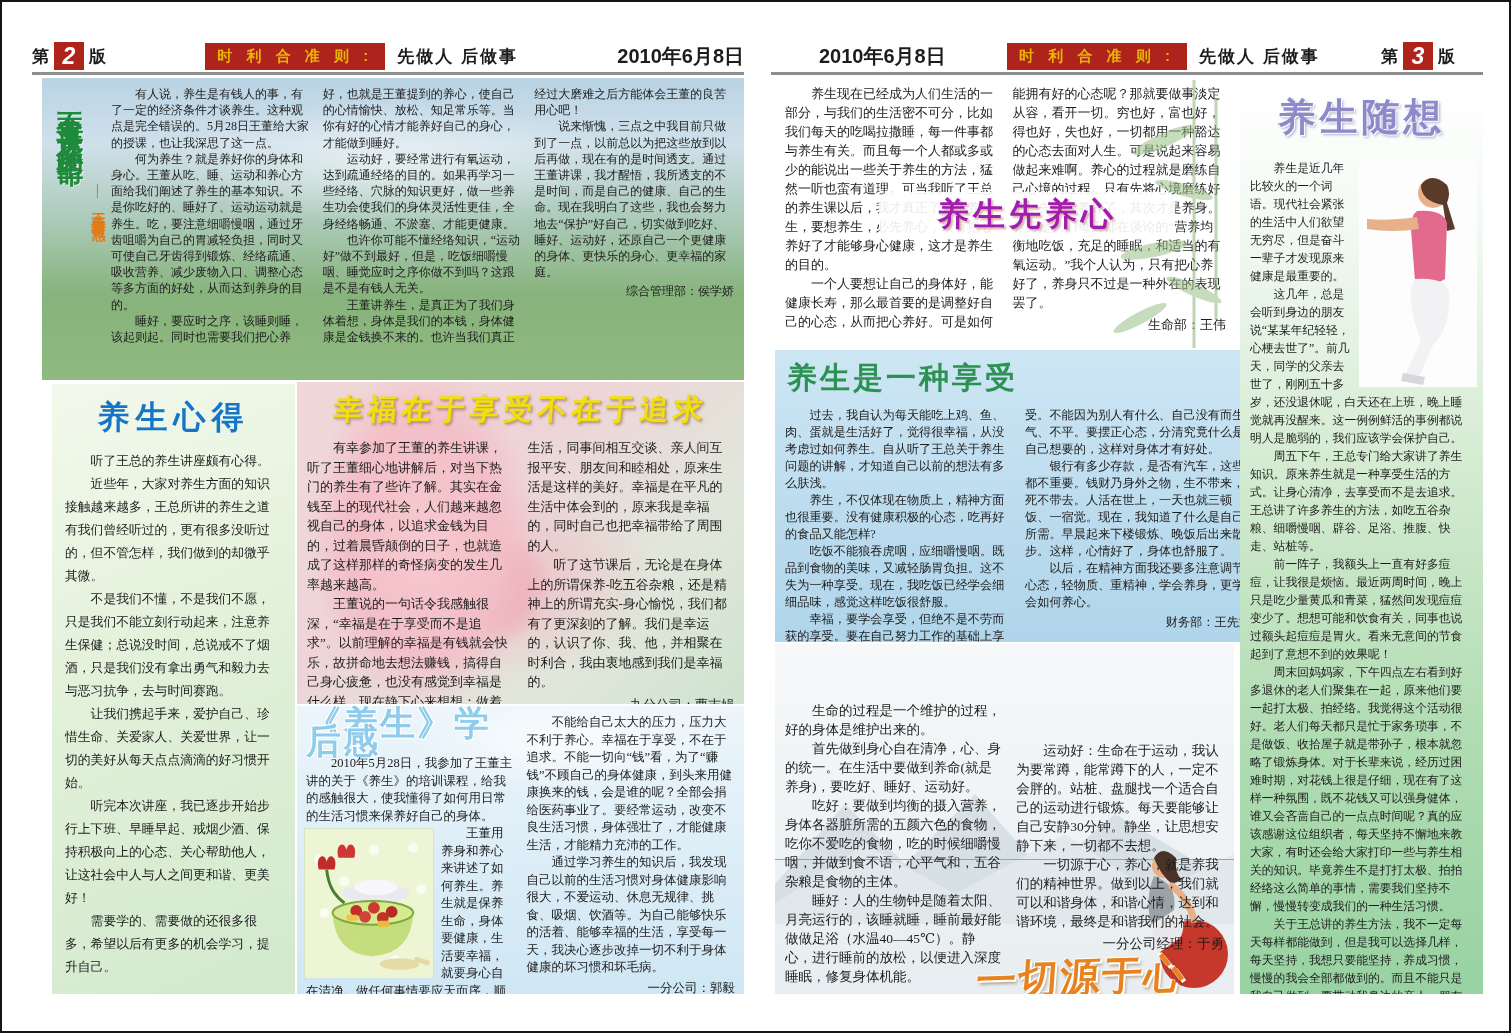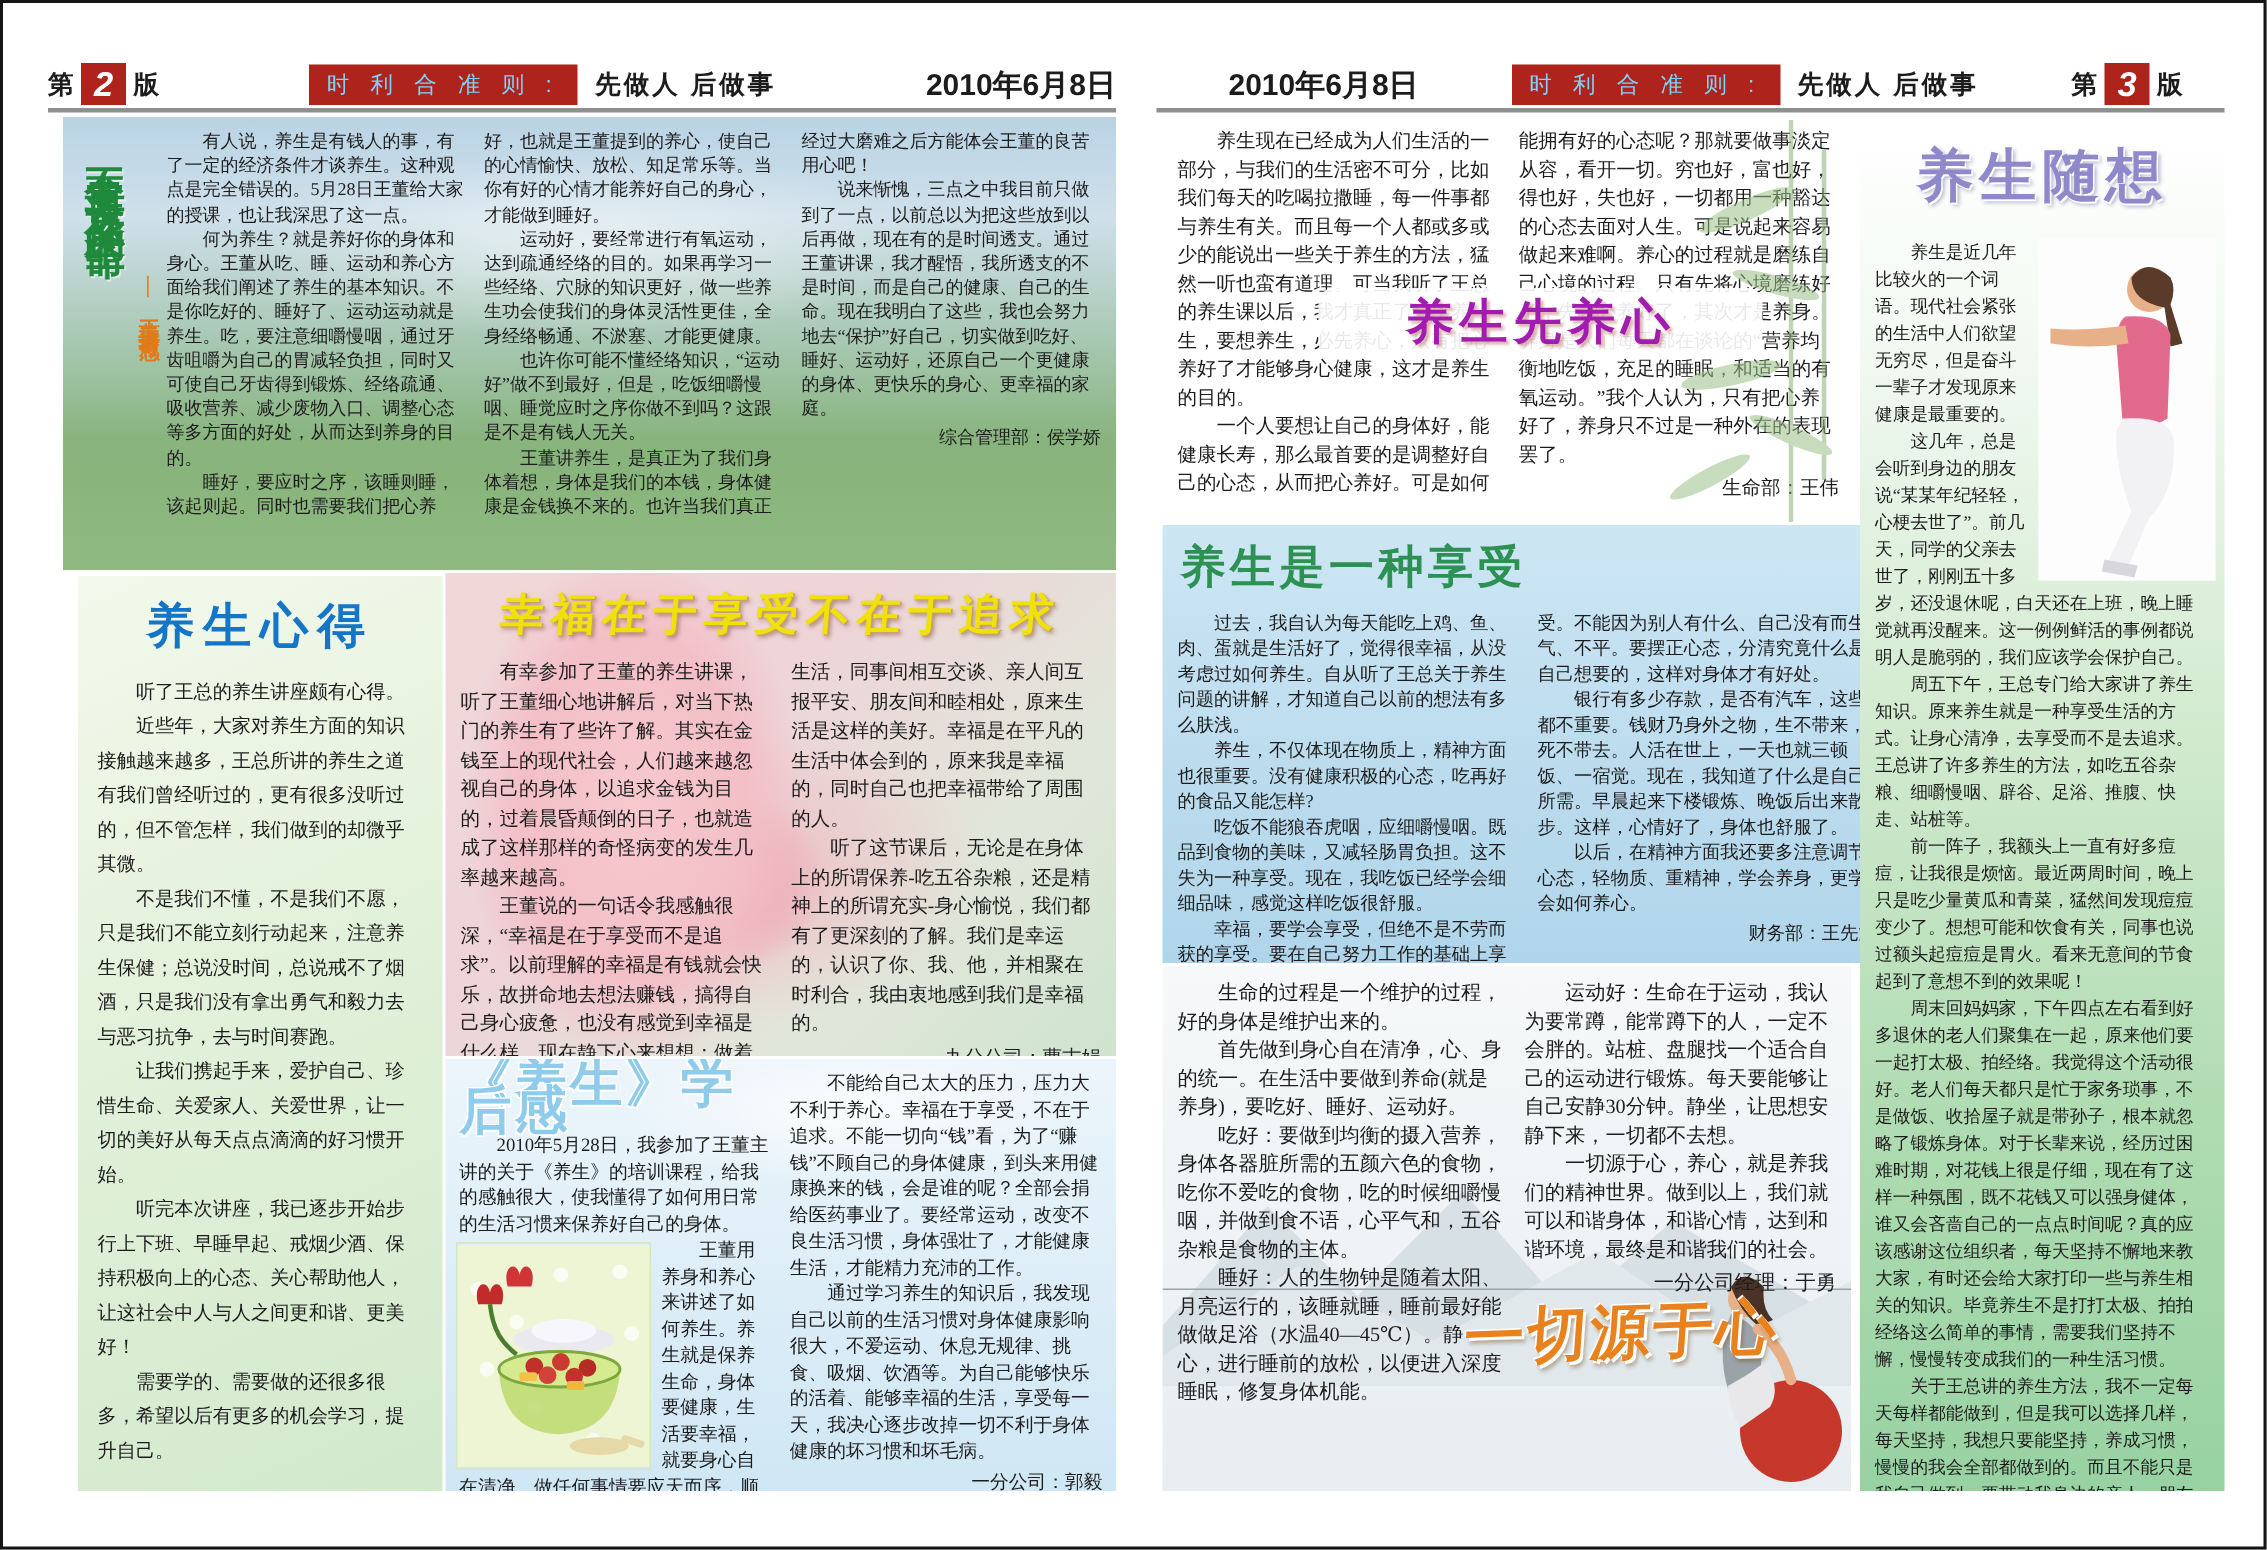--- a/index.html
+++ b/index.html
@@ -6,21 +6,21 @@
   .sheet{position:relative;width:1511px;height:1033px;background:#fff;margin:0 auto;
          box-sizing:border-box;border:2px solid #151515;overflow:hidden;
          font-family:"Liberation Serif","DejaVu Serif",serif;color:#1c1c1c;}
   
   .header{position:absolute;height:32px;display:flex;align-items:center;
           border-bottom:3px solid #8f8f8f;font-family:"Liberation Sans","DejaVu Sans",sans-serif;}
   .header .grow{flex:1;}
   .pagenum{display:flex;align-items:center;gap:5px;font-weight:bold;font-size:17px;}
   .numbox{width:30px;height:28px;background:#ae231b;color:#fff;font-size:23px;font-weight:bold;
           font-style:italic;display:flex;align-items:center;justify-content:center;}
-  .sloganbox{background:#ae231b;color:#7dd3fc;font-weight:normal;font-size:15px;
+  .sloganbox{background:#ae231b;color:#eab308;font-weight:bold;font-size:15px;
              padding:4px 12px;letter-spacing:5px;}
   .slogantext{font-weight:bold;font-size:17px;margin-left:12px;letter-spacing:2px;}
   .date{font-weight:bold;font-size:20px;}
   #header-left{left:30px;top:38px;width:712px;}
   #header-right{left:769px;top:38px;width:712px;}
   
   .panel{position:absolute;overflow:hidden;box-sizing:border-box;}
   p.para{margin:0;text-indent:2em;}
   .sig{text-align:right;margin-top:3px;}
   
@@ -71,21 +71,21 @@
     padding:1px 0;text-shadow:2px 2px 2px rgba(150,40,30,.35);}
   .bamboo{position:absolute;right:0;top:0;width:190px;height:268px;opacity:.55;pointer-events:none;}
   
   #xiangshou{left:773px;top:348px;width:486px;height:292px;padding:4px 10px;
     background:linear-gradient(180deg,#cde6f4 0%,#bcdcee 55%,#b0d5ea 100%);}
   #xiangshou .title{font-family:"Liberation Sans","DejaVu Sans",sans-serif;font-weight:bold;
     font-size:30px;color:#2e9154;letter-spacing:3px;margin:4px 0 8px 2px;}
   #xiangshou .body{column-count:2;column-gap:14px;font-size:12.2px;line-height:17px;}
   
   #yuanyu{left:773px;top:642px;width:459px;height:350px;padding:8px 10px;display:flex;gap:14px;
-    background:linear-gradient(180deg,#f6f8f9 0%,#eef2f4 60%,#e7edf0 100%);}
+    background:linear-gradient(180deg,#f6f8f9 0%,#eef2f4 60%,#e7edf0 100%);align-items:flex-end;}
   #yuanyu .col1{width:49.5%;font-size:13.5px;line-height:19px;position:relative;z-index:2;}
   #yuanyu .col2{flex:1;font-size:13.5px;line-height:19px;position:relative;z-index:2;}
   #yuanyu .title{margin:14px 0 0 -40px;font-weight:bold;font-size:40px;color:#e8821e;
     letter-spacing:2px;transform:rotate(-2deg) skewX(-6deg);white-space:nowrap;
     text-shadow:2px 2px 0 #fff,-1px -1px 0 #fff,3px 4px 3px rgba(110,60,0,.4);}
   .mountains{position:absolute;left:0;top:90px;width:100%;height:190px;opacity:.55;pointer-events:none;}
   .rule{position:absolute;left:0;top:215px;width:100%;height:1px;background:#9aa4aa;}
   .ballphoto{position:absolute;right:2px;bottom:0;width:108px;height:180px;z-index:1;}
   
   #suixiang{left:1238px;top:84px;width:243px;height:908px;padding:6px 10px;

